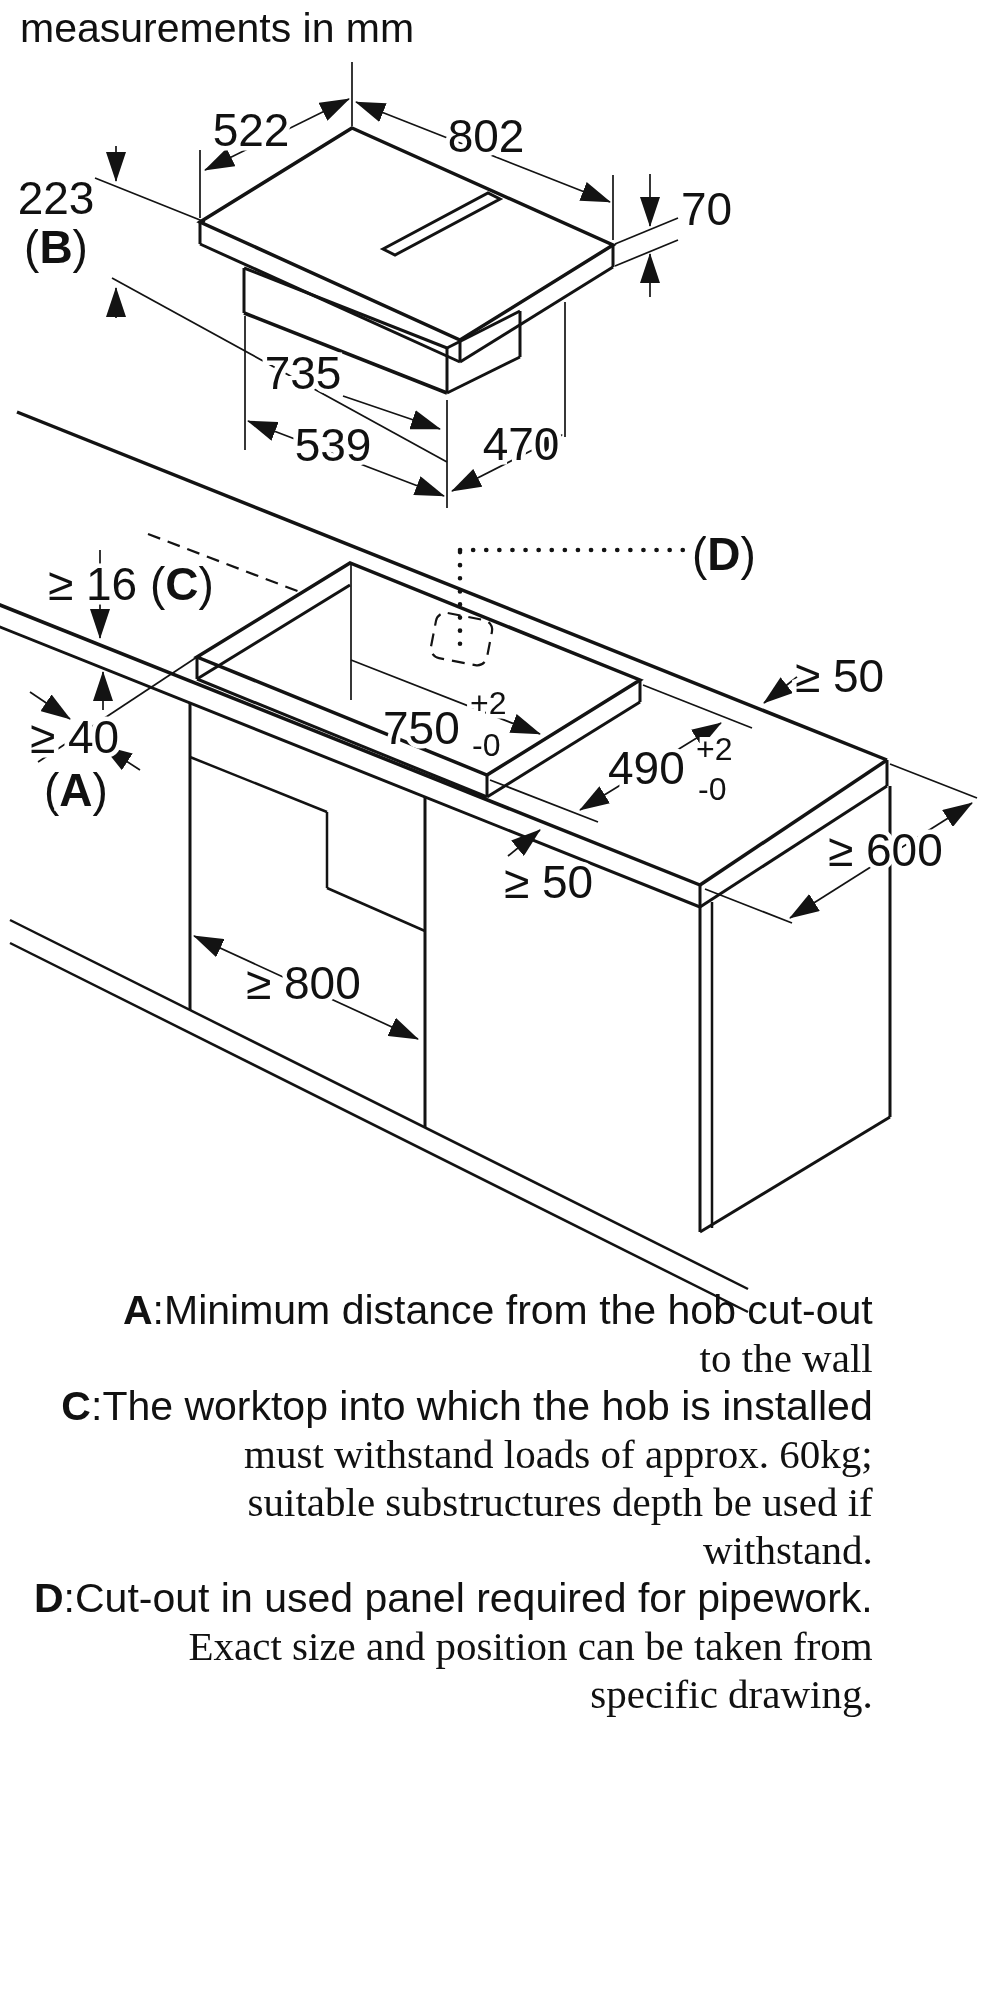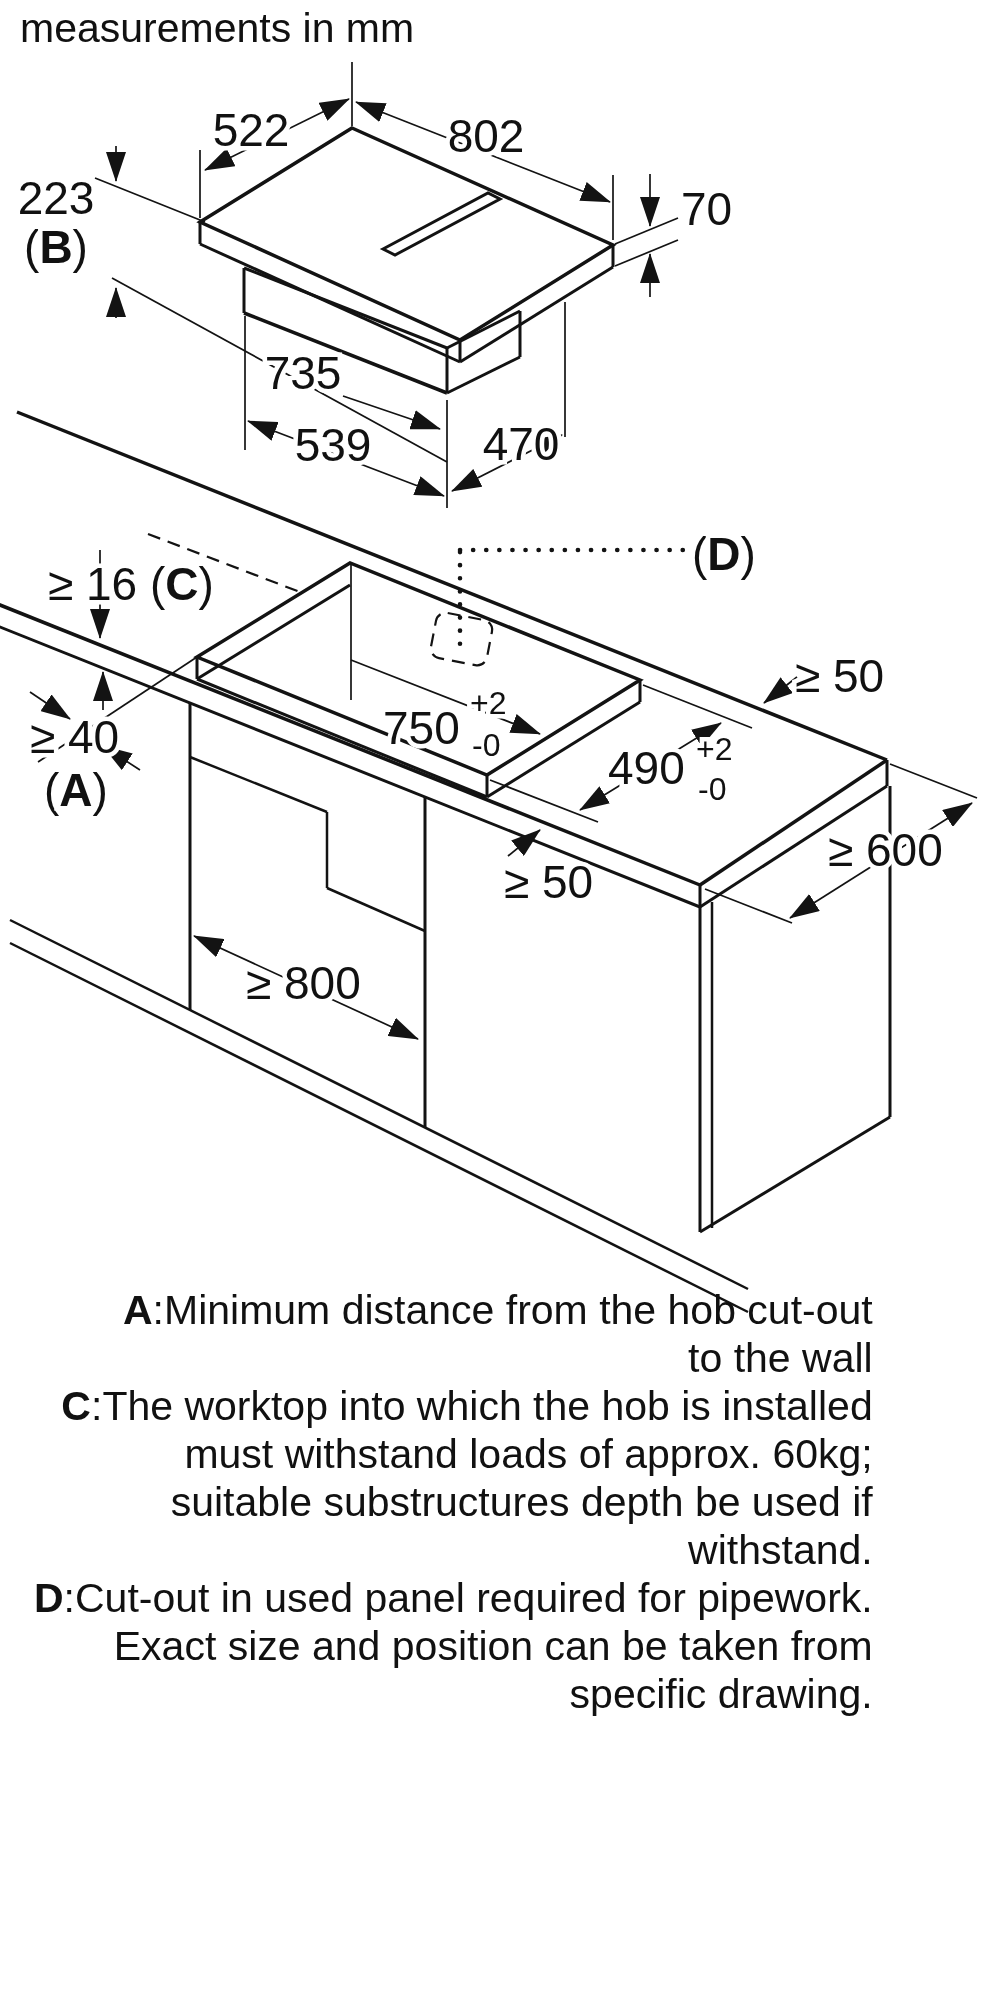--- a/index.html
+++ b/index.html
@@ -13,21 +13,21 @@
   .thin{ stroke-width:1.7; }
   .dash{ stroke-width:2.2; stroke-dasharray:13 8; }
   .dot { stroke-width:4.6; stroke-dasharray:0.1 13; stroke-linecap:round; }
   .wfill { fill:#ffffff; }
   svg text { fill:#111; font-family:"Liberation Sans", sans-serif; font-size:46px; stroke:#fff; stroke-width:9px; paint-order:stroke; }
   svg text.tol { font-size:32px; }
   .fb { font-weight:bold; }
   .legend { position:absolute; left:18px; top:1286px; font-size:41px; line-height:48px;text-align:right; }
   .lline { white-space:nowrap; }
   .lkey { display:inline-block; width:57px; }
-  .cont { padding-left:57px; }
+  .cont { padding-left:57px;font-family:Liberation Serif, serif; }
 </style>
 </head>
 <body>
 
 <div class="page-title">measurements in mm</div>
 
 <svg class="drawing" width="1000" height="1330" viewBox="0 0 1000 1330">
   <defs>
     <marker id="arr" markerUnits="userSpaceOnUse" markerWidth="30" markerHeight="20" refX="29" refY="10" orient="auto-start-reverse">
       <path d="M0,0 L30,10 L0,20 Z" style="fill:#131313;stroke:none"></path>

